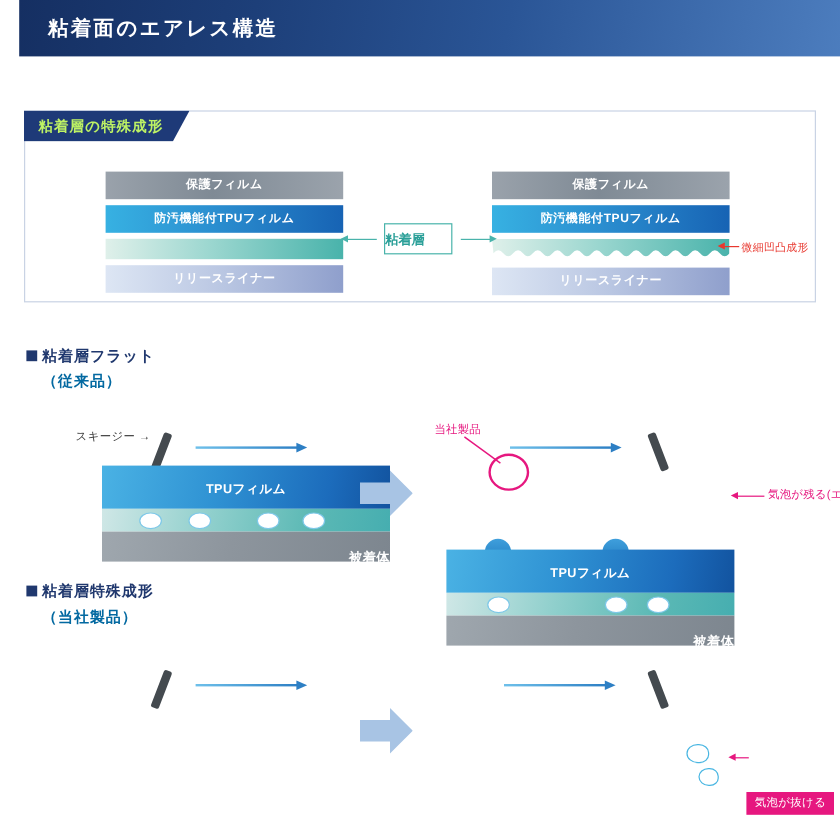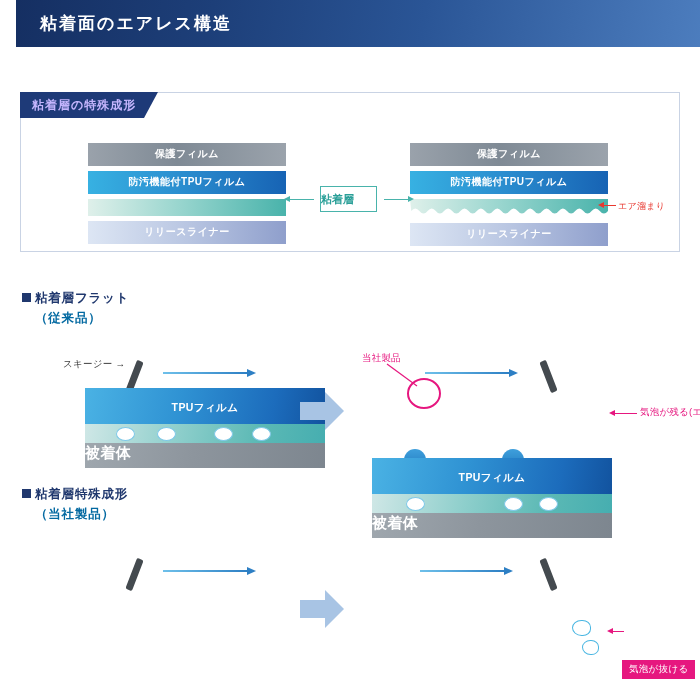--- a/index.html
+++ b/index.html
@@ -26,21 +26,21 @@
     left:20px;top:92px;width:660px;height:160px;
     border:1px solid #c9d3e4;background:#fff;box-sizing:border-box;
   }
   #panel-tab{
     left:20px;top:92px;width:152px;height:26px;
     background:#1e3a78;
     clip-path:polygon(0 0,138px 0,124px 26px,0 26px);
   }
   #panel-tab .tab-label{
     position:absolute;left:12px;top:5px;
-    color:#c4b5fd;font-size:12px;font-weight:bold;letter-spacing:1px;
+    color:#bef264;font-size:12px;font-weight:bold;letter-spacing:1px;
   }
 
   
   .stack{width:198px;}
   .layer{position:relative;height:23px;margin-bottom:5px;}
   .layer .lab{
     position:absolute;left:0;right:0;top:4px;text-align:center;
     color:#fff;font-size:10px;font-weight:bold;letter-spacing:.5px;
   }
   .l-protect{background:linear-gradient(90deg,#9aa2ab 0%,#7f8a95 45%,#9ba3ac 100%);}
@@ -92,22 +92,22 @@
   }
   .d-adh{
     position:absolute;left:0;top:36px;width:240px;height:19px;
     background:linear-gradient(100deg,#cfe7e6 0%,#8fcfcc 38%,#5cb9b5 72%,#46aeb0 100%);
   }
   .d-base{
     position:absolute;left:0;top:55px;width:240px;height:25px;
     background:linear-gradient(100deg,#9fa7ae 0%,#8d959d 45%,#7d868f 100%);
   }
   .d-base .dlab{
-    position:absolute;left:0;right:0;top:1px;text-align:left;
-    color:#fff;font-size:15px;font-weight:bold;letter-spacing:.4px;
+    position:absolute;left:0;right:0;top:14px;text-align:right;
+    color:#fff;font-size:11px;font-weight:bold;letter-spacing:.4px;
   }
   .bubble{
     position:absolute;width:17px;height:12px;border-radius:50%;
     background:#ffffff;border:1px solid #7ec8e8;
   }
   .dome{
     position:absolute;width:22px;height:11px;
     border-radius:11px 11px 0 0;
     background:linear-gradient(180deg,#3f9fdc 0%,#2f8ccd 100%);
   }
@@ -206,21 +206,21 @@
 <div class="abs" id="adh-callout">
   <div class="lab">粘着層</div>
 </div>
 <div class="abs teal-arrow" style="left:288px;top:199px;width:26px;"></div>
 <div class="abs teal-head" style="left:284px;top:195.5px;border-right:6px solid #49b3ab;"></div>
 <div class="abs teal-arrow" style="left:384px;top:199px;width:26px;"></div>
 <div class="abs teal-head" style="left:408px;top:195.5px;border-left:6px solid #49b3ab;"></div>
 
 <div class="abs" id="microtex-head"></div>
 <div class="abs" id="microtex-arrow"></div>
-<div class="abs" id="microtex-label">エア溜まり</div>
+<div class="abs" id="microtex-label">微細凹凸成形</div>
 
 <div class="abs" style="left:22px;top:288px;">
   <span class="sq"></span><span class="sec-head">粘着層フラット</span>
 </div>
 <div class="abs sec-sub" style="left:35px;top:310px;">（従来品）</div>
 
 <div class="abs sk-label" style="left:63px;top:358px;">スキージー →</div>
 <div class="abs squeegee left" style="left:131px;top:360px;"></div>
 <div class="abs dir-line" style="left:163px;top:372px;width:85px;"></div>
 <div class="abs dir-head" style="left:247px;top:368.5px;"></div>

